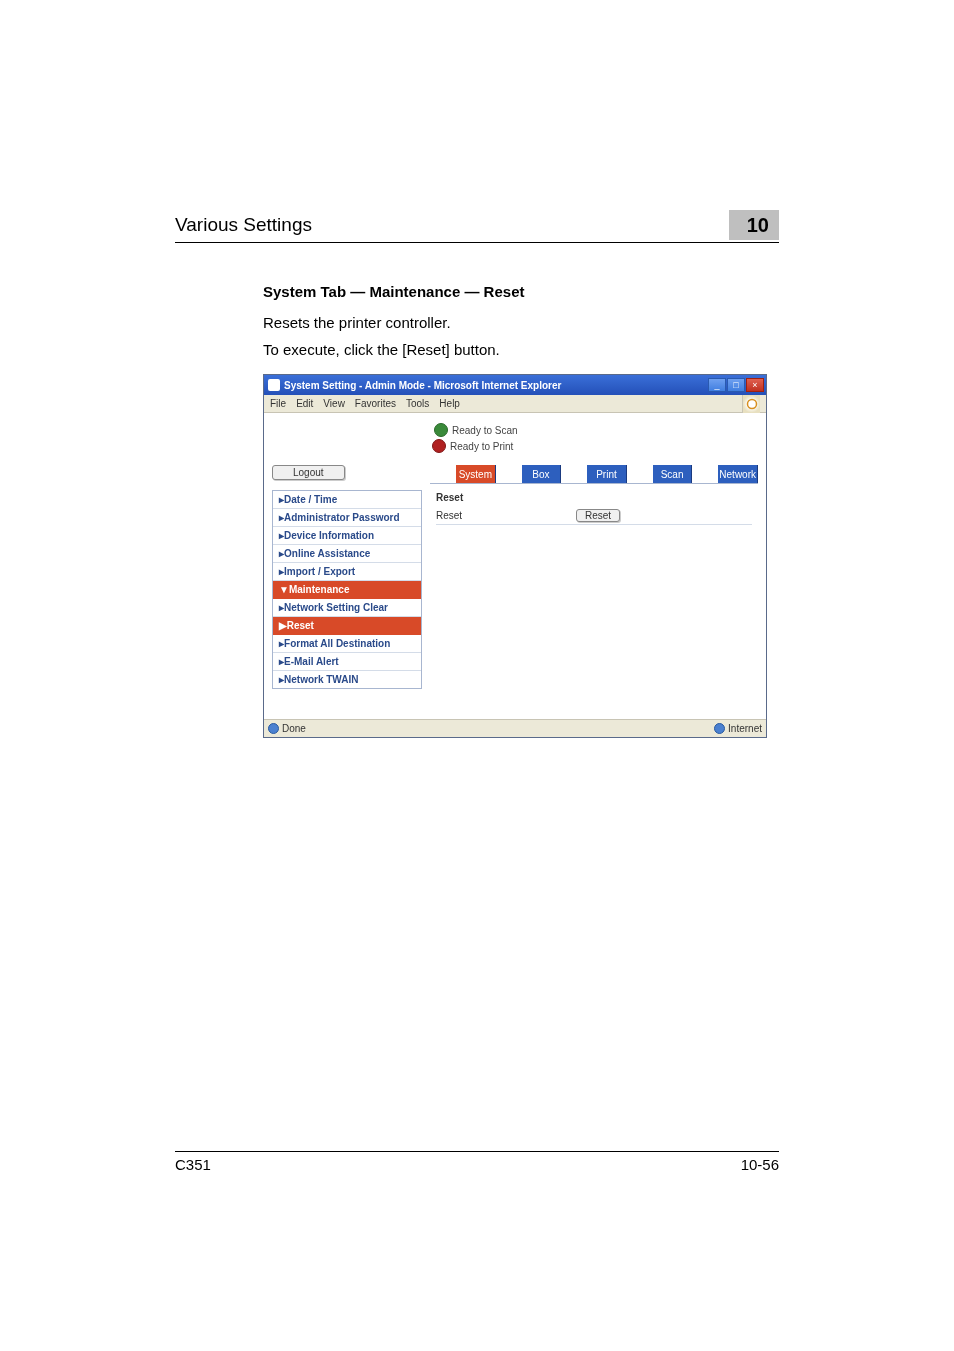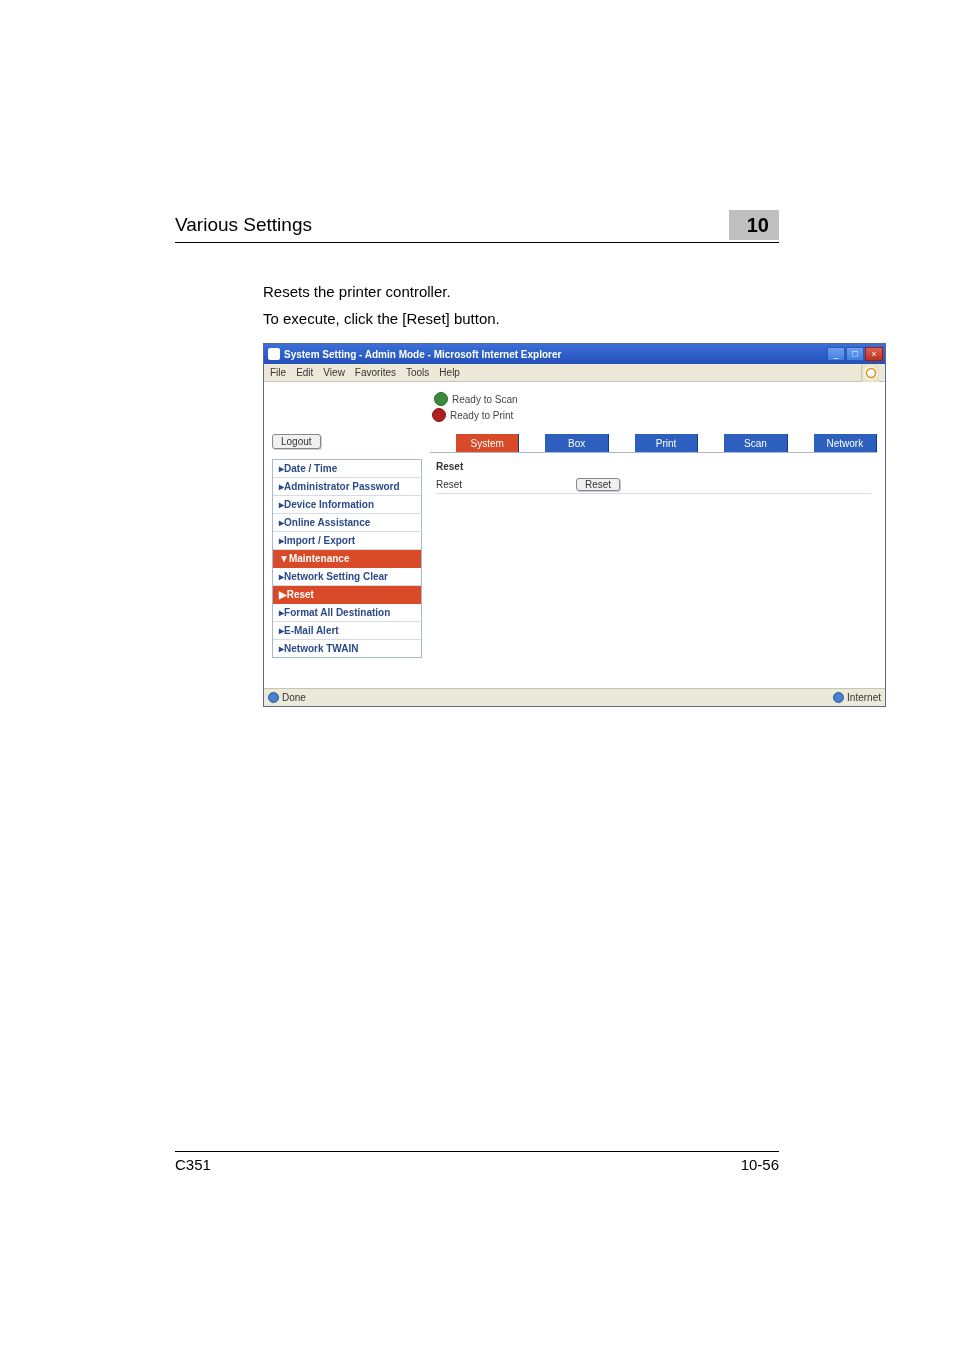--- a/index.html
+++ b/index.html
@@ -45,21 +45,21 @@
       font-weight: bold;
       margin-bottom: 14px;
     }
     .body-text {
       font-size: 15px;
       margin-bottom: 10px;
     }
     
     .screenshot {
       margin-top: 16px;
-      width: 623px;
+      width: 504px;
       border: 1px solid #5a6a8a;
       background: #e4e4e4;
       font-size: 10px;
       font-family: Tahoma, Arial, sans-serif;
     }
     .ie-titlebar {
       height: 20px;
       background: linear-gradient(#3a6fd8, #2450b8);
       display: flex;
       align-items: center;
@@ -125,21 +125,21 @@
       padding: 4px 8px 30px 8px;
       gap: 8px;
       background:#fff;
     }
     .left-col { width: 150px; }
     .logout-btn {
       display:inline-block;
       border:1px solid #888;
       border-radius:3px;
       background:#f0f0f0;
-      padding:1px 8px;
+      padding:1px 20px;
       font-size:10px;
       color:#333;
       box-shadow: 1px 1px 0 #ccc;
       margin-bottom: 10px;
     }
     .side-menu {
       border:1px solid #a8b6d0;
       background:#fff;
       width: 150px;
     }
@@ -223,20 +223,21 @@
 
 <div class="page">
   <div class="header-row">
     <div class="header-left">Various Settings</div>
     <div class="chapter-box">
       <span class="chapter-num">10</span>
     </div>
   </div>
 
   <div class="content">
+    <div class="subheading">System Tab — Maintenance — Reset</div>
     <div class="body-text">Resets the printer controller.</div>
     <div class="body-text">To execute, click the [Reset] button.</div>
 
     <div class="screenshot">
       <div class="ie-titlebar">
         <div class="ie-titlebar-left">
           <div class="ie-logo-mini"></div>
           <div class="ie-title">System Setting - Admin Mode - Microsoft Internet Explorer</div>
         </div>
         <div class="winbtns">

